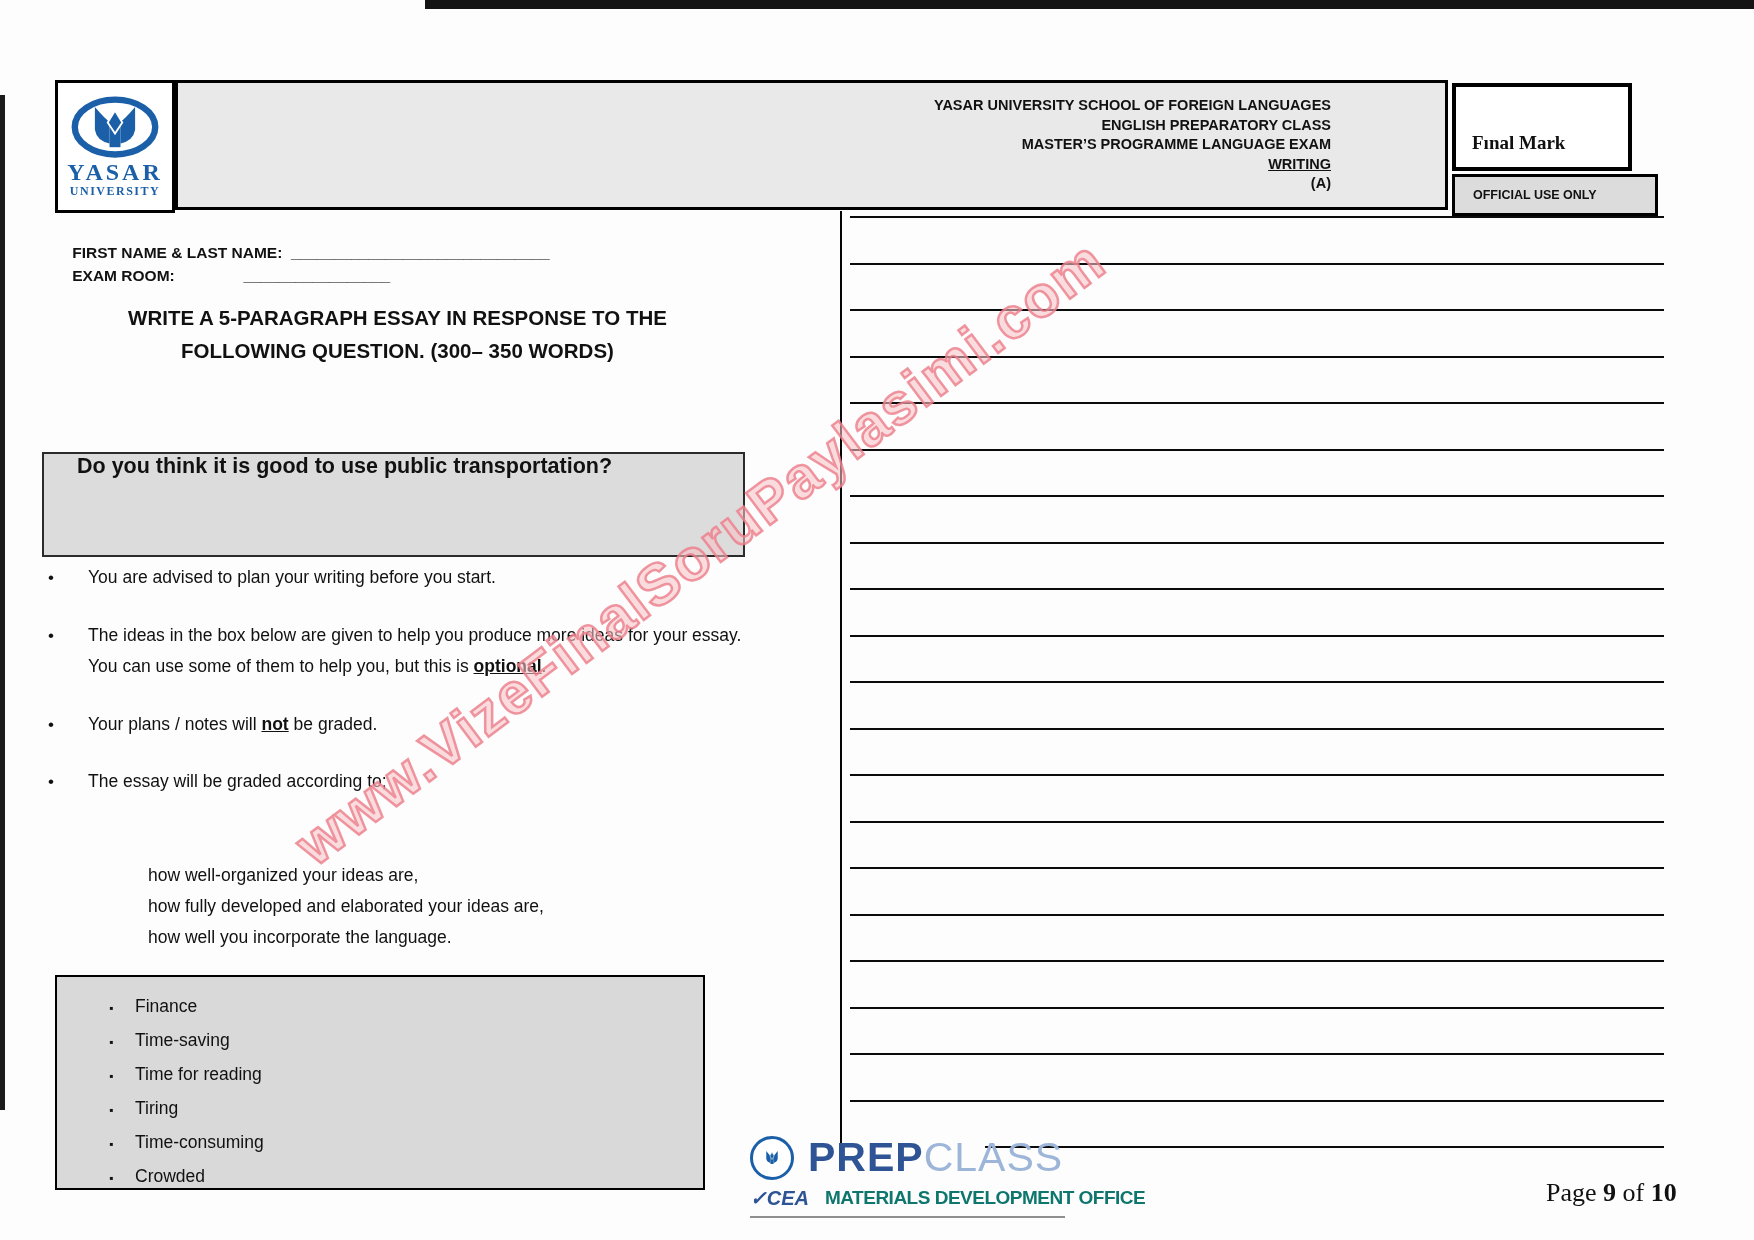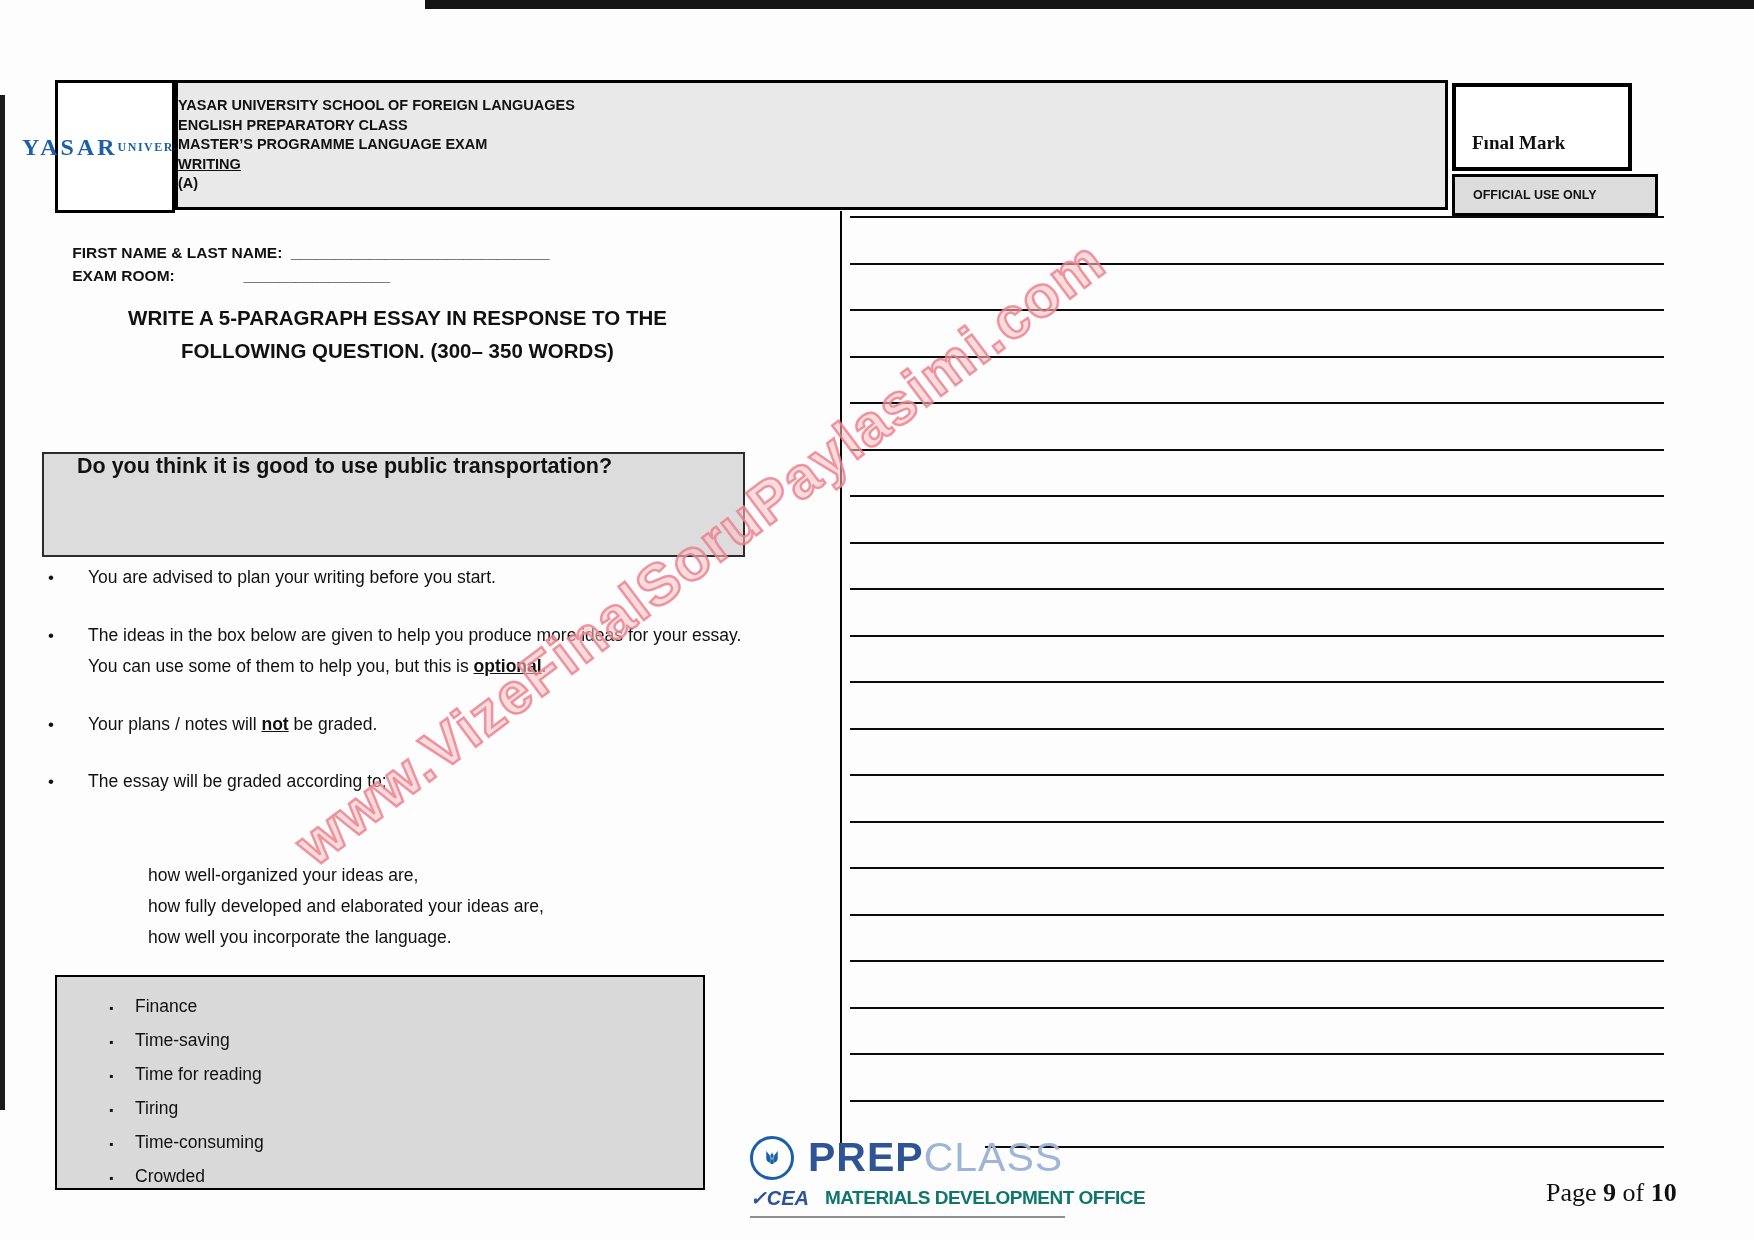--- a/index.html
+++ b/index.html
@@ -3,29 +3,29 @@
 <meta charset="utf-8">
 <style>
   html,body{margin:0;padding:0;background:#fff;}
   .page{position:relative;width:1754px;height:1240px;background:#fdfdfd;overflow:hidden;
         font-family:"Liberation Sans",sans-serif;color:#111;}
   .scan-topbar{position:absolute;left:425px;top:0;right:0;height:9px;background:#141414;}
   .scan-leftstrip{position:absolute;left:0;top:95px;width:5px;height:1015px;background:#1b1b1b;}
 
   
   .logo-box{position:absolute;left:55px;top:80px;width:120px;height:133px;background:#fff;
-            border:3px solid #000;box-sizing:border-box;display:flex;flex-direction:row;
+            border:3px solid #000;box-sizing:border-box;display:flex;flex-direction:column;
             align-items:center;justify-content:center;}
   .logo-word{font-family:"Liberation Serif",serif;font-weight:bold;color:var(--brand-blue);
              font-size:24px;letter-spacing:3px;line-height:24px;}
   .logo-sub{font-family:"Liberation Serif",serif;font-weight:bold;color:var(--brand-blue);
             font-size:12px;letter-spacing:1.5px;line-height:14px;}
   .header-box{position:absolute;left:175px;top:80px;width:1273px;height:130px;background:#e9e9e9;
               border:3px solid #000;box-sizing:border-box;display:flex;flex-direction:column;
-              justify-content:center;align-items:flex-start;padding-right:114px;}
+              justify-content:center;align-items:flex-end;padding-right:114px;}
   .header-box div{font-weight:bold;font-size:14.5px;line-height:19.5px;}
   .hdr-underline{text-decoration:underline;}
   .final-box{position:absolute;left:1452px;top:83px;width:180px;height:88px;background:#fff;
              border:4px solid #000;box-sizing:border-box;display:flex;align-items:flex-end;
              padding:0 0 13px 16px;font-family:"Liberation Serif",serif;font-weight:bold;font-size:19px;}
   .official-box{position:absolute;left:1452px;top:174px;width:206px;height:42px;background:#dcdcdc;
                 border:3px solid #000;box-sizing:border-box;display:flex;align-items:center;
                 padding-left:18px;font-weight:bold;font-size:12.5px;}
 
   

